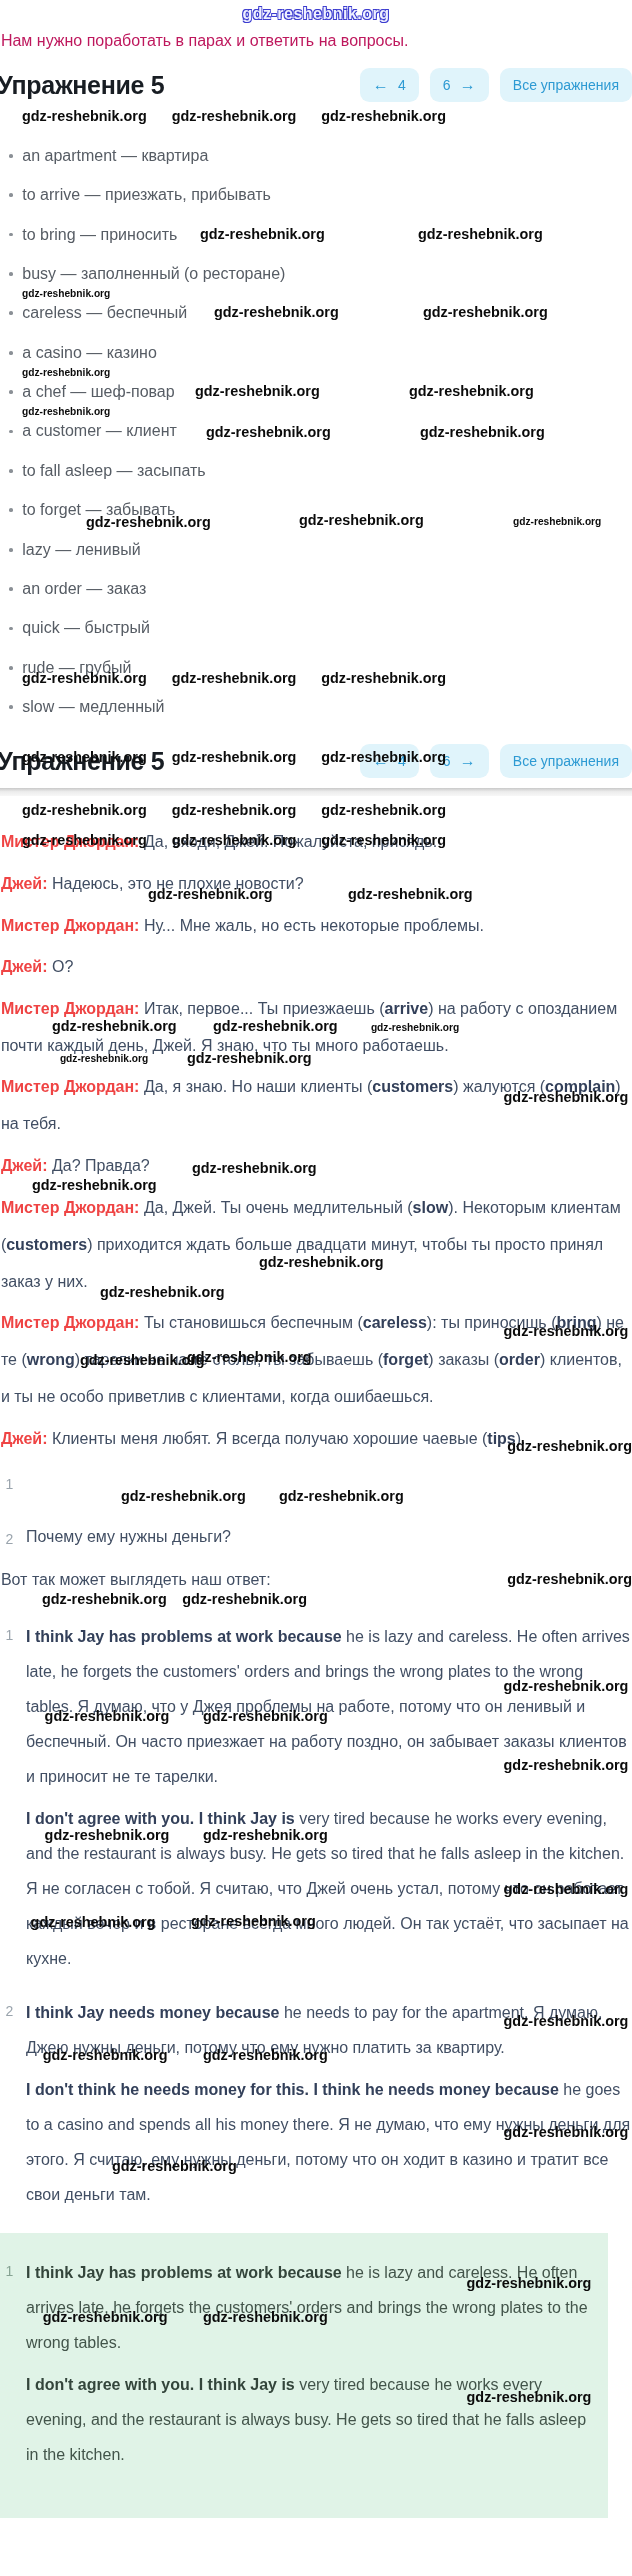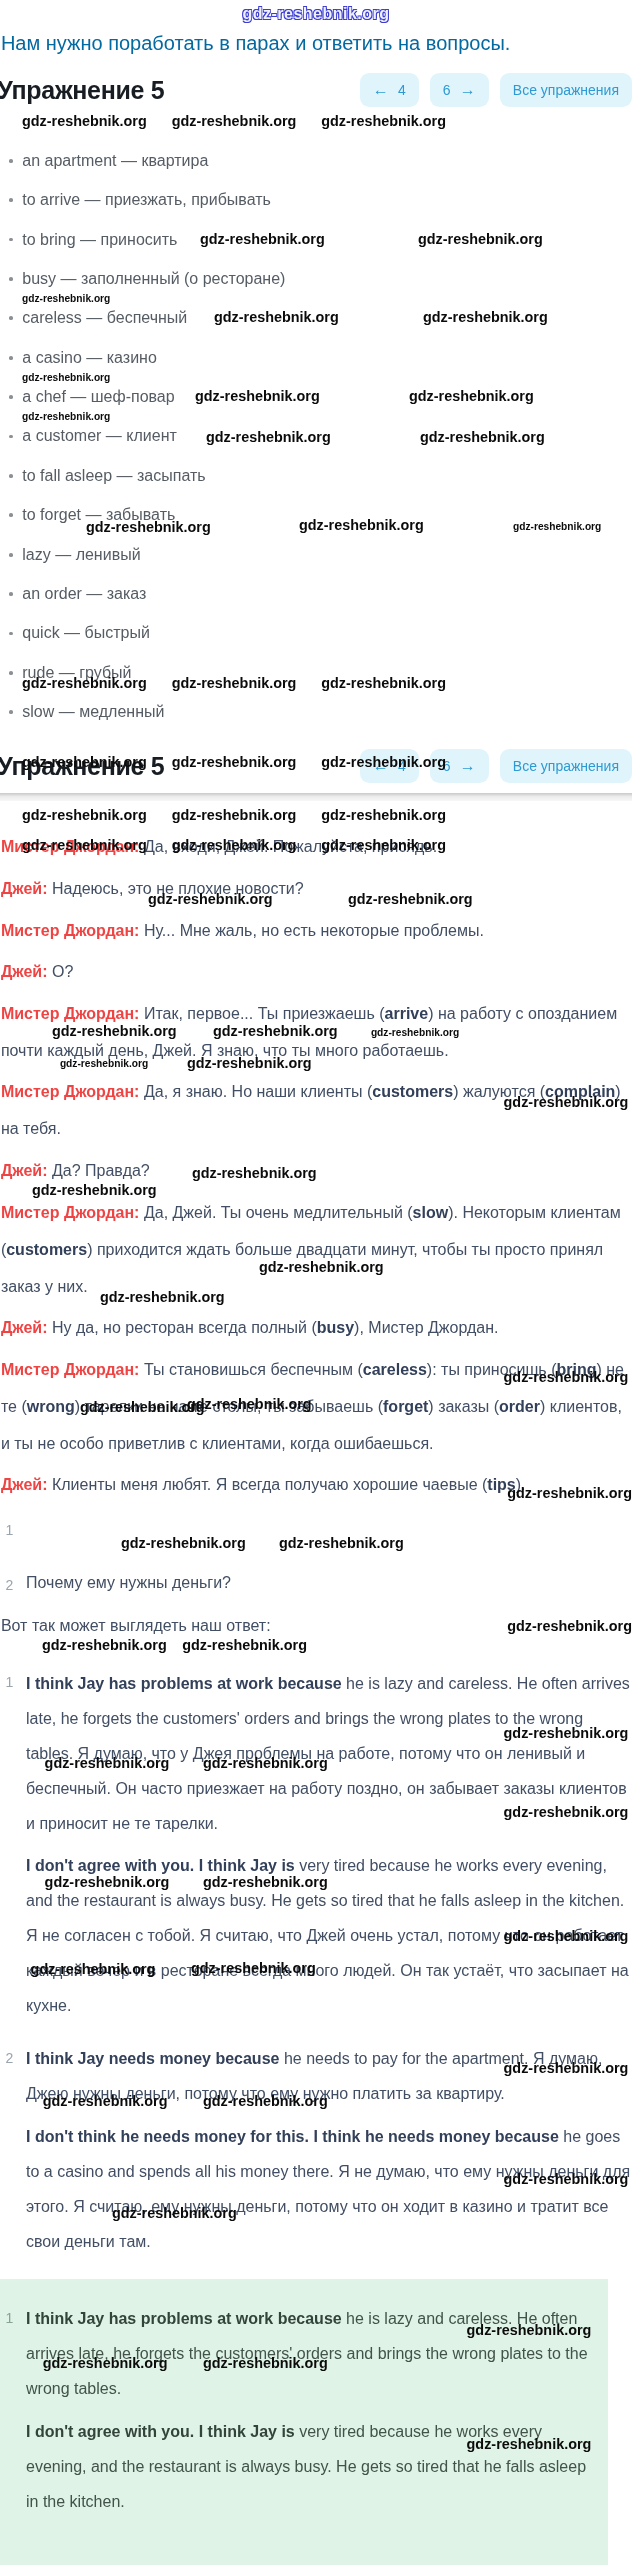--- a/index.html
+++ b/index.html
@@ -9,21 +9,21 @@
     font-family:"Liberation Sans","DejaVu Sans",sans-serif;
   }
   .page { position:relative; width:632px; }
 
   .top-wm {
     text-align:center; padding-top:4.6px; font-size:16px; font-weight:700; letter-spacing:0.5px;
     color:#eef0ff;
     text-shadow:-0.9px -0.9px 0 #3b3bcf, 0.9px -0.9px 0 #3b3bcf, -0.9px 0.9px 0 #3b3bcf, 0.9px 0.9px 0 #3b3bcf;
   }
 
-  .intro { font-size:20px; color:#0369a1; margin:9.3px 0 0 0.9px; }
+  .intro { font-size:16px; color:#be185d; margin:9.3px 0 0 0.9px; }
 
   .ex-header { display:flex; align-items:center; justify-content:space-between; margin:18.6px 0 0 0; }
   .ex-title { font-size:25px; font-weight:700; color:#181d23; margin-left:-2.8px; letter-spacing:-0.3px; }
   .nav { display:flex; gap:11px; align-items:center; }
   .nav-btn {
     display:flex; align-items:center; gap:9.3px; background:#e0f4fb; color:#2d9ad3;
     font-size:14px; border:none; border-radius:9.3px; padding:0 13px; height:34px;
     font-family:inherit; cursor:pointer; white-space:nowrap;
   }
   .nav-btn .arrow { font-size:16px; line-height:1; }
@@ -239,21 +239,20 @@
   <p class="dpar"><span class="spk">Джей:</span><span><span> Да? Правда?</span></span>
     <span class="wm wm-abs" style="left:191px;top:13px;">gdz-reshebnik.org</span>
     <span class="wm wm-abs" style="left:31px;top:30px;">gdz-reshebnik.org</span>
   </p>
 
   <p class="dpar"><span class="spk">Мистер Джордан:</span><span><span> Да, Джей. Ты очень медлительный (</span><b>slow</b><span>). Некоторым клиентам (</span><b>customers</b><span>) приходится ждать больше двадцати минут, чтобы ты просто принял заказ у них.</span></span>
     <span class="wm wm-abs" style="left:258px;top:65px;">gdz-reshebnik.org</span>
     <span class="wm wm-abs" style="left:99px;top:95px;">gdz-reshebnik.org</span>
   </p>
 
-  <p class="dpar"><span class="spk">Джей:</span><span><span> Ну да, но ресторан всегда полный (</span><b>busy</b><span>), Мистер Джордан.</span></span></p>
 
   <p class="dpar"><span class="spk">Мистер Джордан:</span><span><span> Ты становишься беспечным (</span><b>careless</b><span>): ты приносишь (</span><b>bring</b><span>) не те (</span><b>wrong</b><span>) тарелки не на те столы, ты забываешь (</span><b>forget</b><span>) заказы (</span><b>order</b><span>) клиентов, и ты не особо приветлив с клиентами, когда ошибаешься.</span></span>
     <span class="wm wm-abs" style="right:3.7px;top:18.6px;">gdz-reshebnik.org</span>
     <span class="wm wm-abs" style="left:186px;top:45px;">gdz-reshebnik.org</span>
     <span class="wm wm-abs" style="left:79px;top:48px;">gdz-reshebnik.org</span>
   </p>
 
   <p class="dpar"><span class="spk">Джей:</span><span><span> Клиенты меня любят. Я всегда получаю хорошие чаевые (</span><b>tips</b><span>).</span></span>
     <span class="wm wm-abs" style="right:0;top:18.6px;">gdz-reshebnik.org</span>
   </p>

